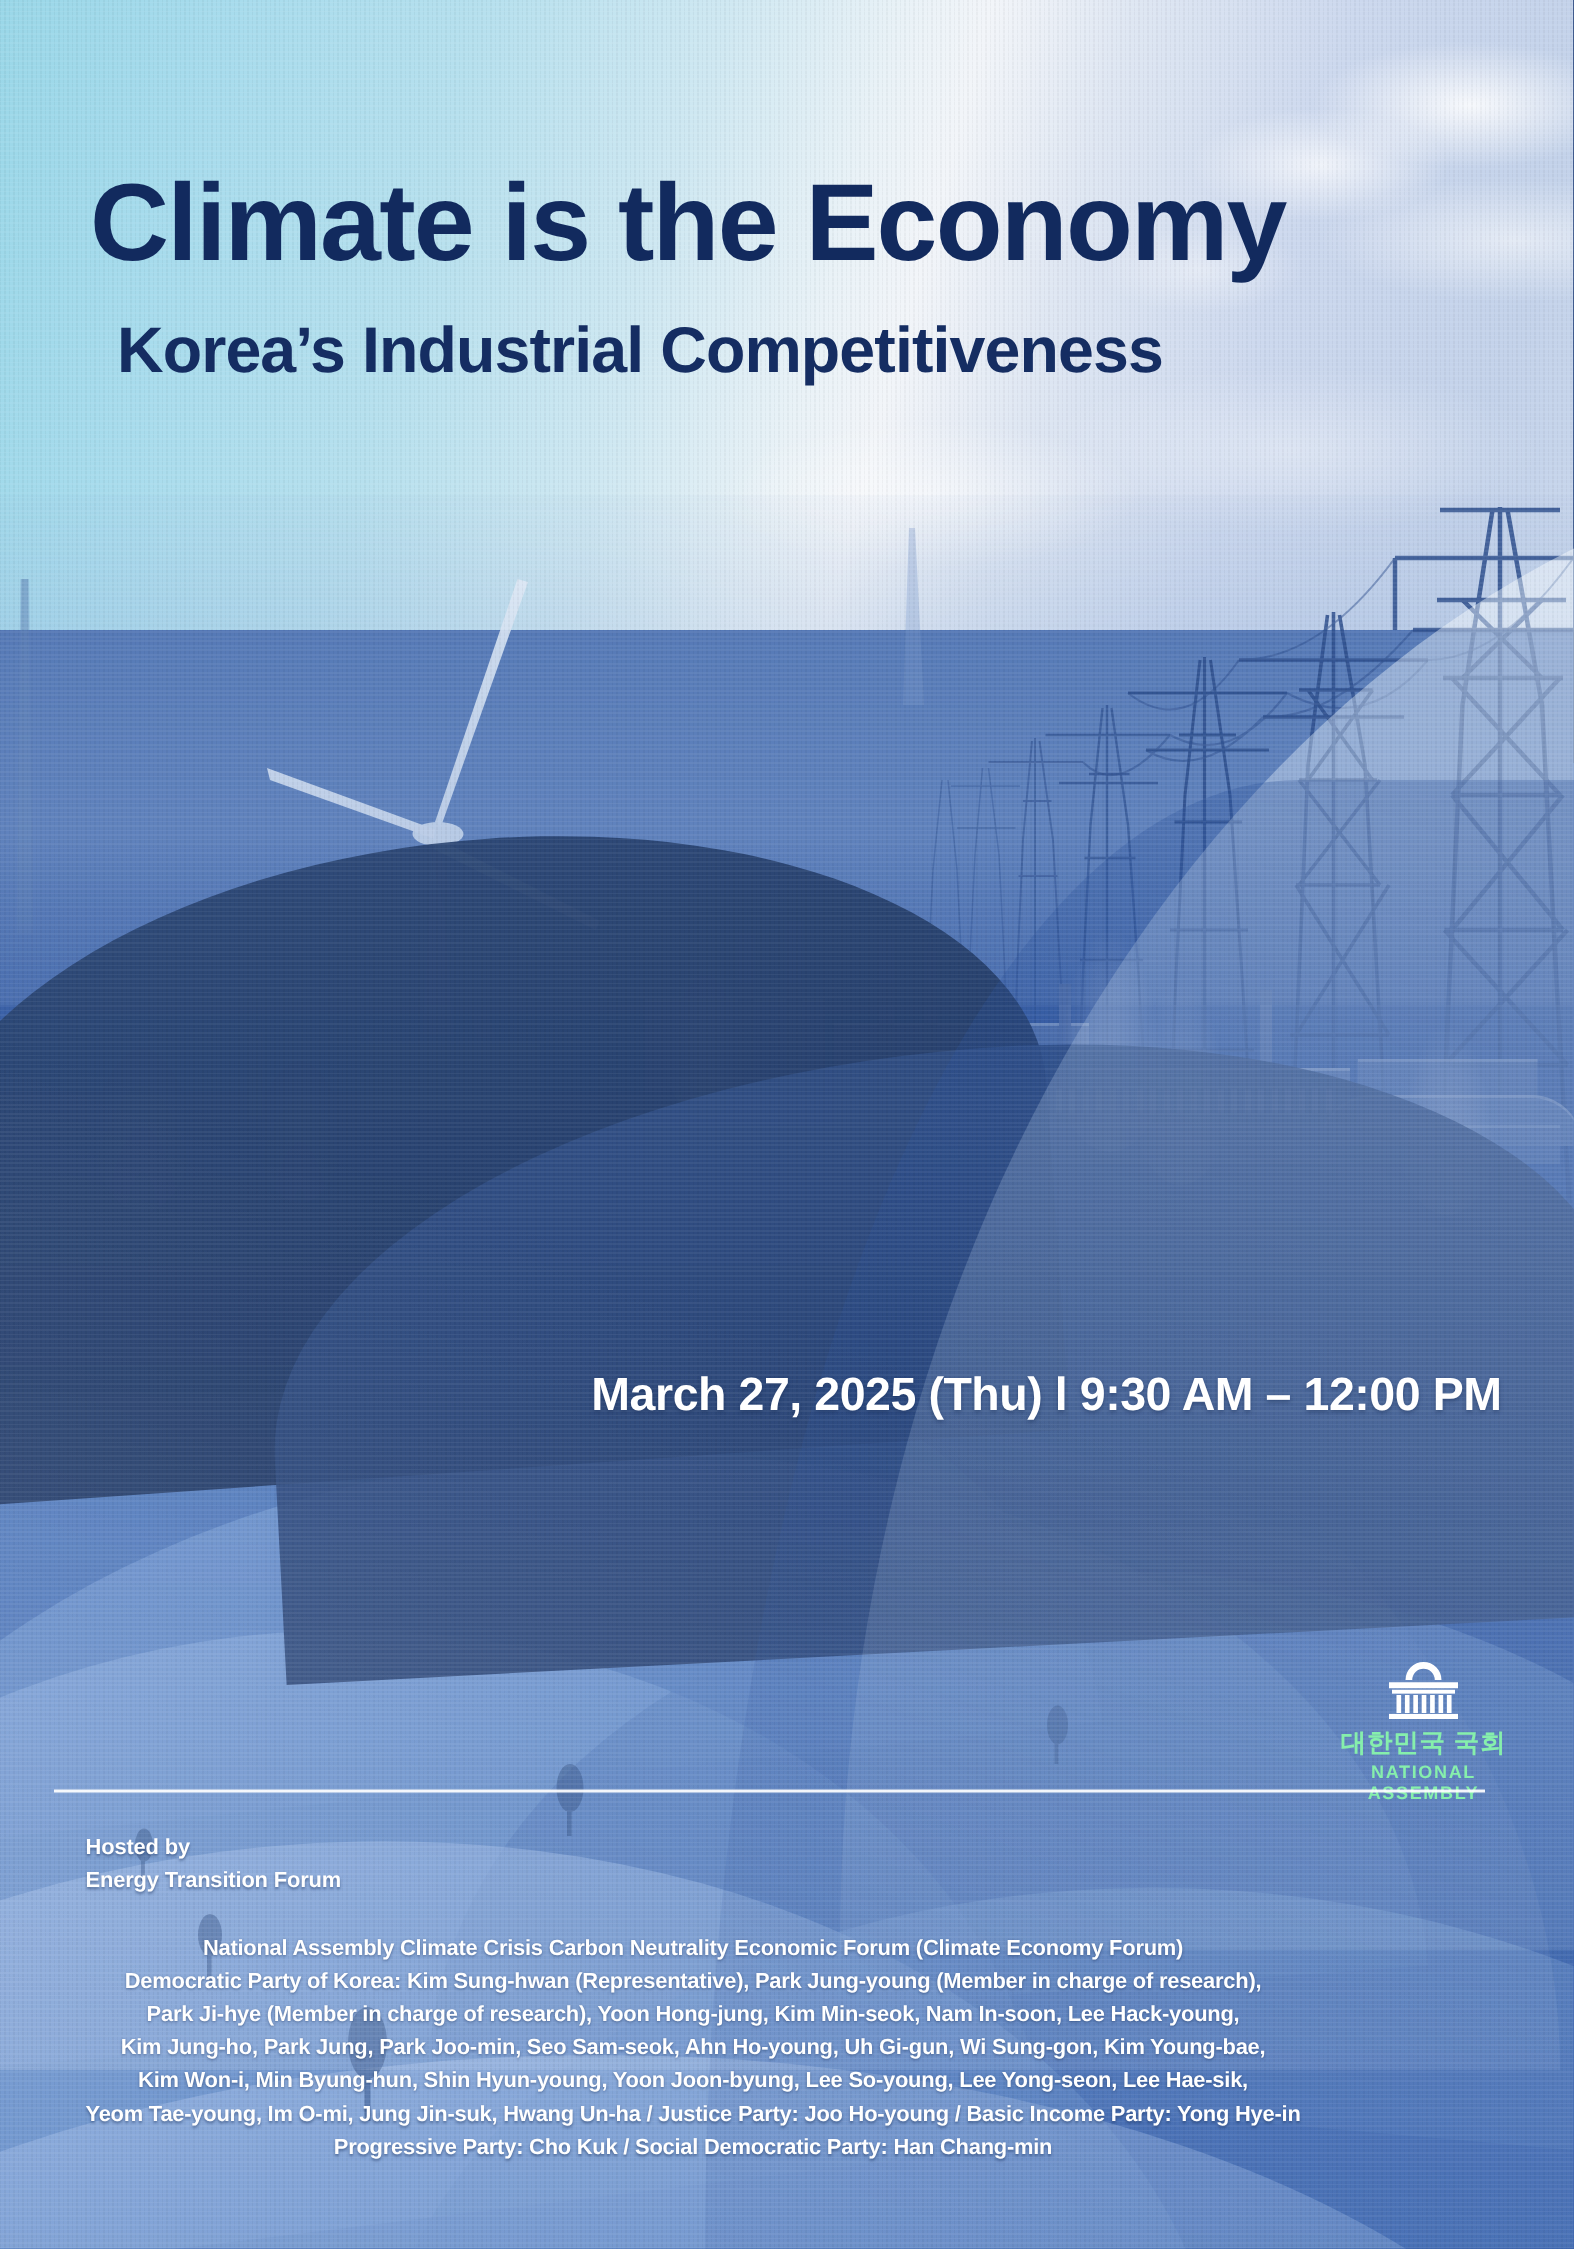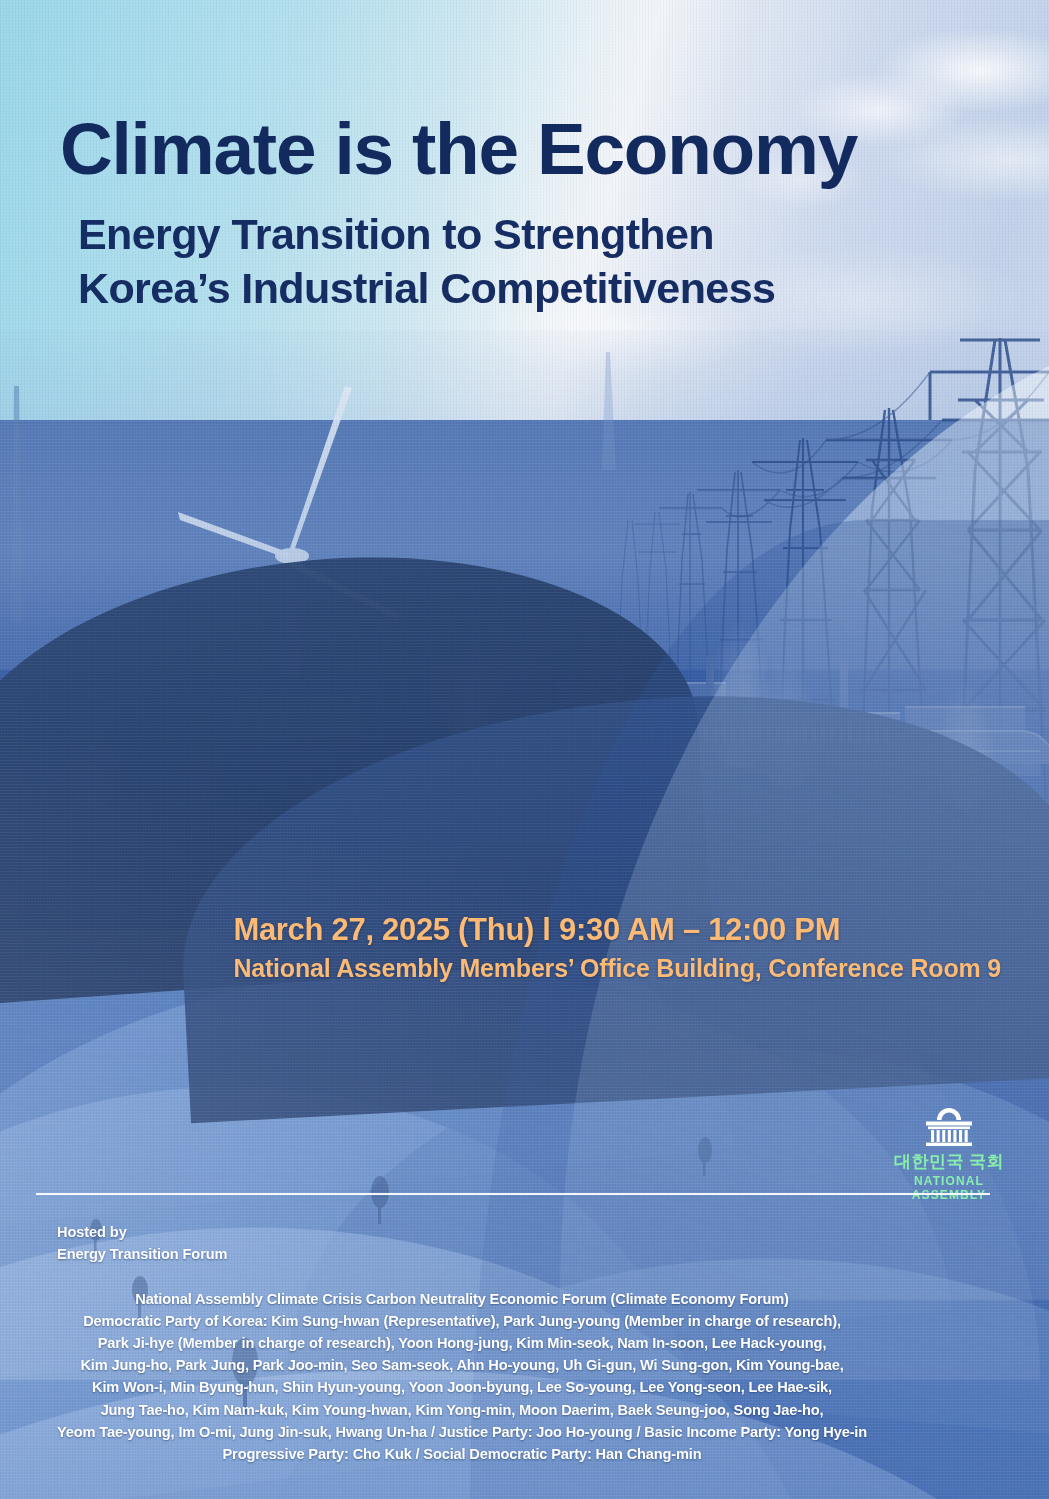--- a/index.html
+++ b/index.html
@@ -160,22 +160,22 @@
     font-weight: bold;
     color: #152d62;
     letter-spacing: -0.6px;
     font-stretch: condensed;
   }
 
   .event-block {
     position: absolute;
     right: 48px;
     top: 912px;
-    text-align: left;
-    color: #fdba74;
+    text-align: center;
+    color: #ffffff;
     text-shadow: 0 1px 3px rgba(20,40,80,.45);
   }
   .event-when {
     font-size: 31px;
     font-weight: bold;
     letter-spacing: -0.3px;
     white-space: nowrap;
   }
   .event-where {
     margin-top: 6px;
@@ -399,28 +399,26 @@
   <div class="layer swoosh-a"></div>
   <div class="layer swoosh-c"></div>
   <div class="layer swoosh-b"></div>
   <div class="layer grain"></div>
 
   <div class="content">
 
     <div class="title-block">
       <div class="main-title">Climate is the Economy</div>
       <div class="subtitle">
-        <div>Energy Transition to Strengthen</div>
         <div>Korea’s Industrial Competitiveness</div>
       </div>
     </div>
 
     <div class="event-block">
       <div class="event-when">March 27, 2025 (Thu) l 9:30 AM – 12:00 PM</div>
-      <div class="event-where">National Assembly Members’ Office Building, Conference Room 9</div>
     </div>
 
     <div class="logo-block">
       <svg class="logo-mark" width="74" height="46" viewBox="0 0 74 46">
 
         <path d="M25 17 A12 12 0 0 1 49 17 L44.5 17 A7.5 7.5 0 0 0 29.5 17 Z" fill="#ffffff"></path>
 
         <rect x="14" y="18.5" width="46" height="4" fill="#ffffff"></rect>
         <rect x="16" y="23.5" width="42" height="2.6" fill="#ffffff"></rect>
 
@@ -444,20 +442,19 @@
       <div class="host-block">
         <div>Hosted by</div>
         <div>Energy Transition Forum</div>
       </div>
       <div class="members-block">
         <div>National Assembly Climate Crisis Carbon Neutrality Economic Forum (Climate Economy Forum)</div>
         <div>Democratic Party of Korea: Kim Sung-hwan (Representative), Park Jung-young (Member in charge of research),</div>
         <div>Park Ji-hye (Member in charge of research), Yoon Hong-jung, Kim Min-seok, Nam In-soon, Lee Hack-young,</div>
         <div>Kim Jung-ho, Park Jung, Park Joo-min, Seo Sam-seok, Ahn Ho-young, Uh Gi-gun, Wi Sung-gon, Kim Young-bae,</div>
         <div>Kim Won-i, Min Byung-hun, Shin Hyun-young, Yoon Joon-byung, Lee So-young, Lee Yong-seon, Lee Hae-sik,</div>
-        <div>Jung Tae-ho, Kim Nam-kuk, Kim Young-hwan, Kim Yong-min, Moon Daerim, Baek Seung-joo, Song Jae-ho,</div>
         <div>Yeom Tae-young, Im O-mi, Jung Jin-suk, Hwang Un-ha / Justice Party: Joo Ho-young / Basic Income Party: Yong Hye-in</div>
         <div>Progressive Party: Cho Kuk / Social Democratic Party: Han Chang-min</div>
       </div>
     </div>
 
   </div>
 </div>
 
 </body></html>

